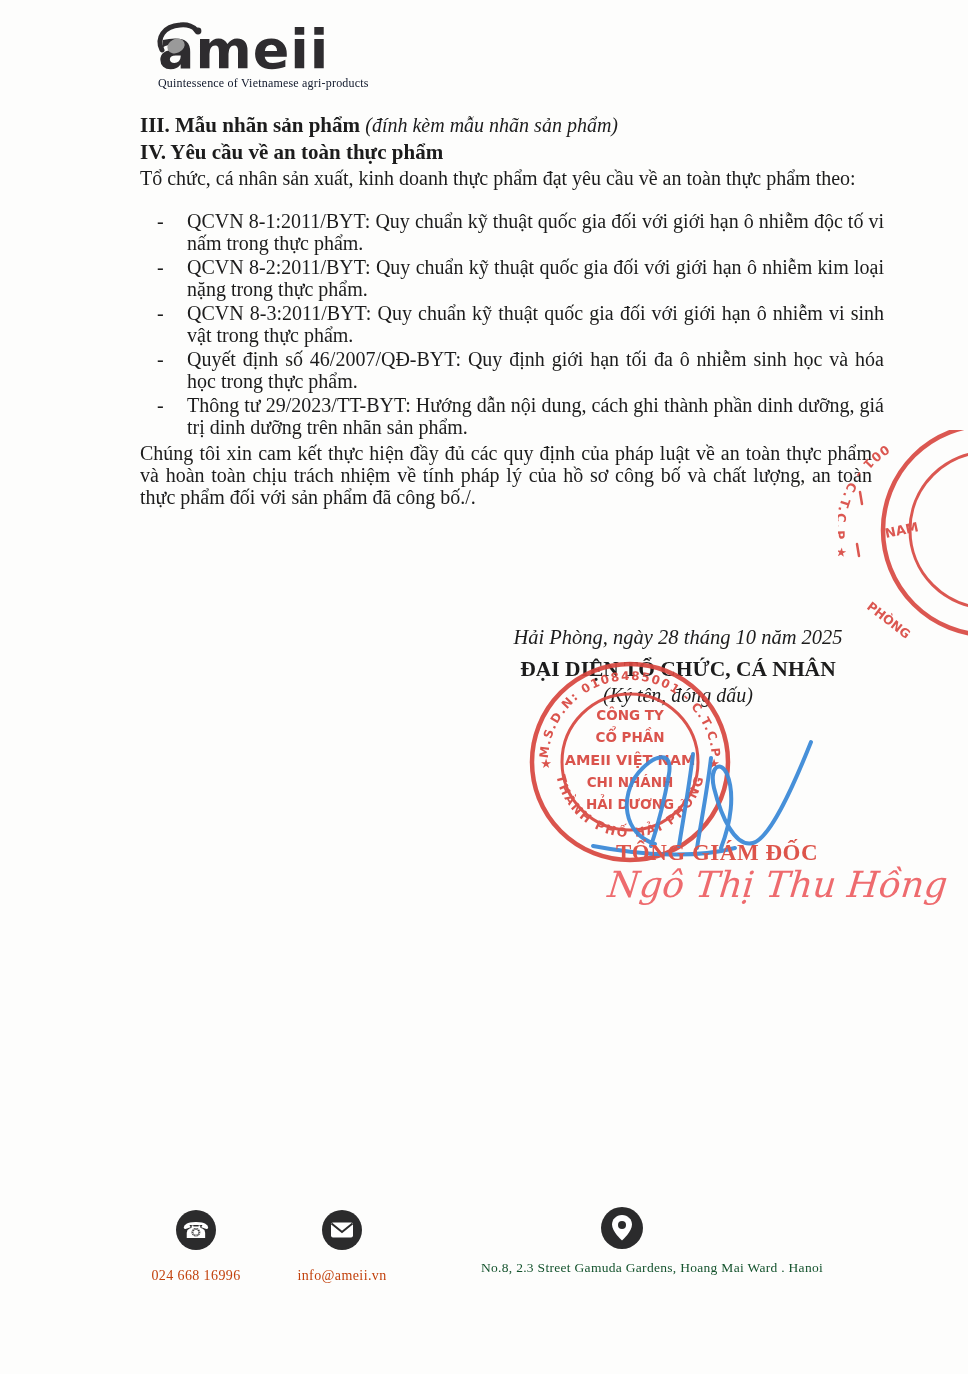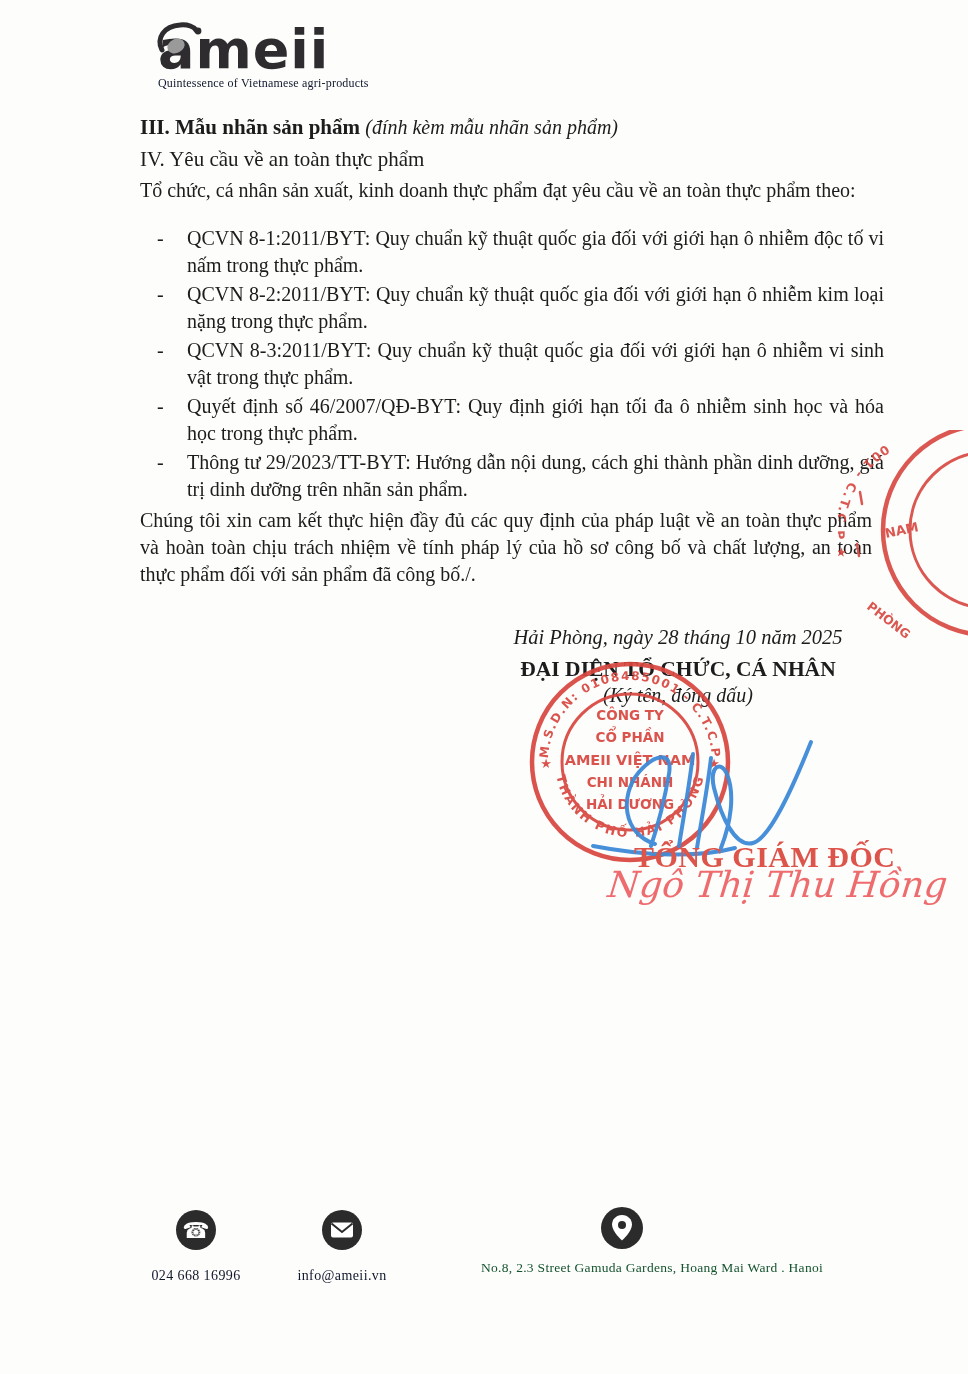--- a/index.html
+++ b/index.html
@@ -7,55 +7,55 @@
         font-family:"Liberation Serif", serif;color:#1c1c1c;}
 
   
   .logo{position:absolute;left:158px;top:22px;width:230px;}
   .brand{font-family:"DejaVu Sans", sans-serif;font-weight:900;font-size:54px;line-height:56px;
          color:#2e2c2f;letter-spacing:1px;}
   .leaf-swirl{position:absolute;left:-4px;top:-2px;}
   .tagline{font-size:12px;color:#0f172a;letter-spacing:.2px;margin-top:-2px;white-space:nowrap;}
 
   
-  .content{position:absolute;left:140px;top:114px;width:744px;font-size:20px;line-height:27px;
+  .content{position:absolute;left:140px;top:114px;width:744px;font-size:20px;line-height:22px;
            text-align:justify;}
   .h3line{font-size:21px;margin:0 0 5px 0;}
   .h3line .b{font-weight:bold;}
   .h3line .i{font-style:italic;font-weight:normal;font-size:20px;}
-  .h4line{font-size:21px;font-weight:normal;margin:0 0 4px 0;}
+  .h4line{font-size:21px;font-weight:bold;margin:0 0 4px 0;}
   .intro{margin:0 0 21px 0;}
   .bullet{display:flex;margin:0 0 2px 0;}
   .dash{width:30px;padding-left:17px;flex:0 0 30px;box-sizing:content-box;}
   .btext{flex:1;text-align:justify;}
   .closing{margin:4px 12px 0 0;}
 
   
   .sigblock{position:absolute;left:468px;top:626px;width:420px;text-align:center;}
   .placedate{font-style:italic;font-size:20.5px;margin-bottom:8px;white-space:nowrap;}
   .rep{font-weight:bold;font-size:21.5px;margin-bottom:2px;white-space:nowrap;}
   .signnote{font-style:italic;font-size:20px;}
 
-  .red-title{position:absolute;left:634px;top:840px;width:212px;text-align:center;
-             color:#dd544a;font-weight:bold;font-size:30px;letter-spacing:.5px;white-space:nowrap;}
+  .red-title{position:absolute;left:611px;top:840px;width:212px;text-align:center;
+             color:#dd544a;font-weight:bold;font-size:23px;letter-spacing:.5px;white-space:nowrap;}
   .signer-name{position:absolute;left:608px;top:864px;width:296px;text-align:center;
                color:#ee6b6e;font-style:italic;font-size:36px;font-family:"DejaVu Serif", serif;
                transform:skewX(-6deg);white-space:nowrap;}
 
   .stamp-svg{position:absolute;left:524px;top:656px;opacity:.92;}
   .sig-svg{position:absolute;left:575px;top:712px;opacity:.95;}
   .fragment-svg{position:absolute;left:838px;top:430px;opacity:.9;}
 
   
   .footer-item{position:absolute;text-align:center;}
   .f-phone{left:130px;top:1208px;width:132px;}
   .f-email{left:272px;top:1208px;width:140px;}
   .f-locicon{left:598px;top:1205px;width:48px;}
   .f-address{left:452px;top:1260px;width:400px;}
-  .f-label{font-size:14px;color:#0f172a;letter-spacing:.4px;margin-top:12px;white-space:nowrap;}
+  .f-label{font-size:14px;color:#c2410c;letter-spacing:.4px;margin-top:12px;white-space:nowrap;}
   .f-addr-label{font-size:13.5px;color:#14532d;letter-spacing:.3px;white-space:nowrap;}
 </style>
 </head>
 <body>
 
 <div class="page">
 
   <div class="logo">
     <div class="brand">ameii</div>
     <svg class="leaf-swirl" width="60" height="40" viewBox="0 0 60 40">

